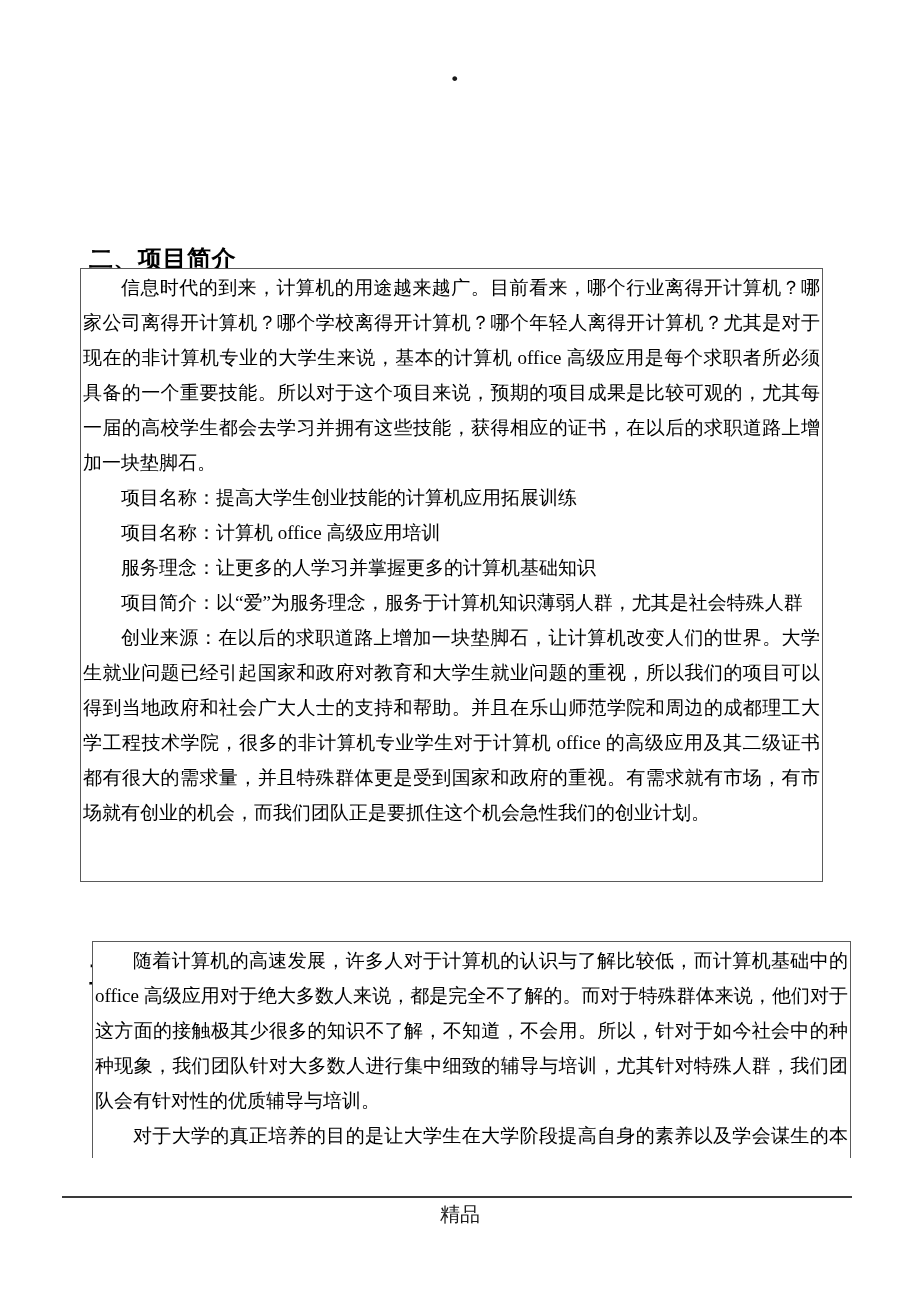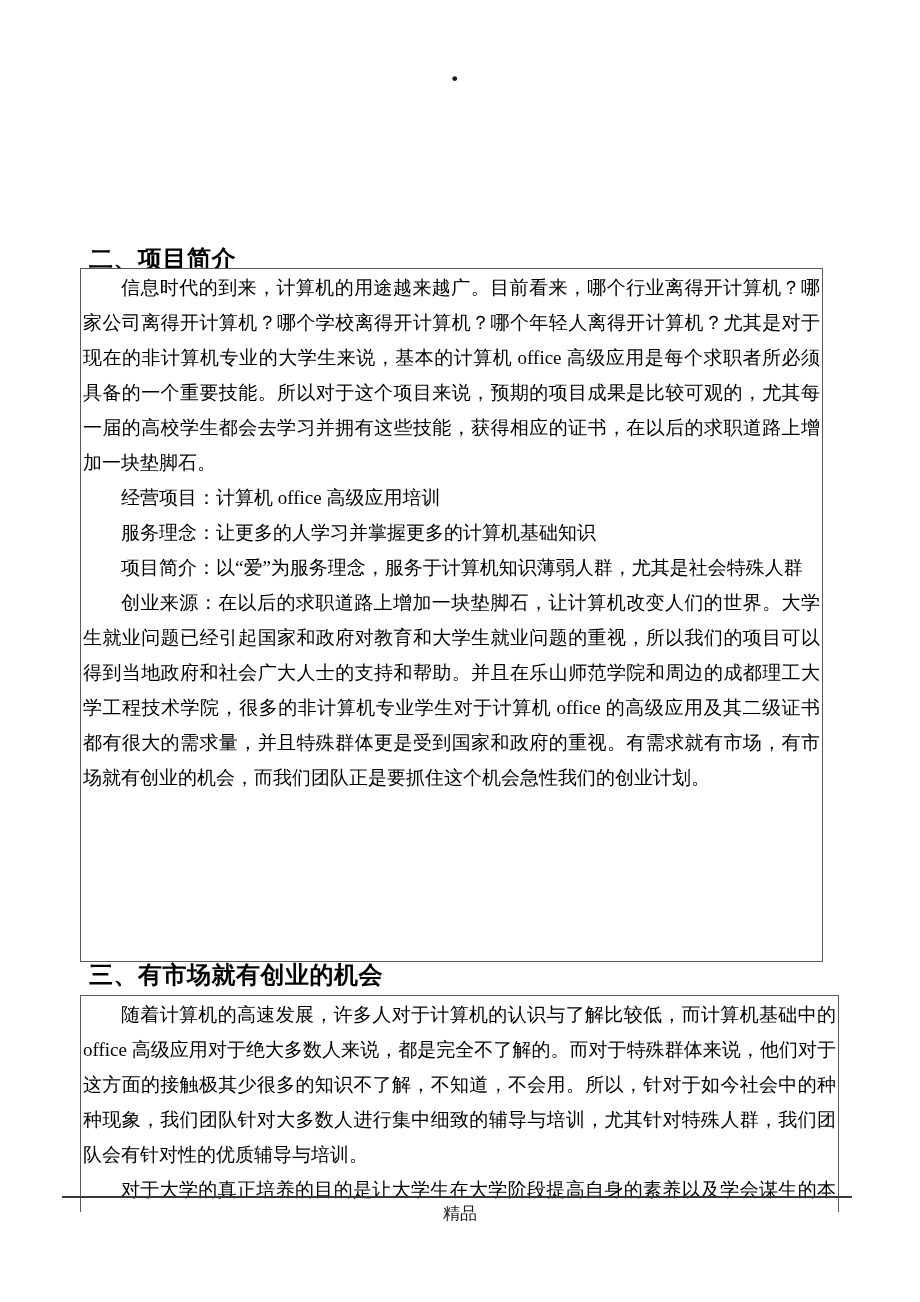--- a/index.html
+++ b/index.html
@@ -44,27 +44,28 @@
     left: 80px;
     box-sizing: border-box;
     border: 1px solid #5a5a5a;
     background: #ffffff;
     overflow: hidden;
     padding: 1px 2px 0 2px;
   }
   .box-intro {
     top: 268px;
     width: 743px;
-    height: 694px;
+    height: 614px;
   }
   .box-purpose {
-    top: 995px;
+    top: 941px;
     width: 759px;
     height: 217px;
     border-bottom: none;
+    margin-left: 12px;
   }
   .doc-box p {
     margin: 0;
     font-size: 19px;
     line-height: 35px;
     text-align: justify;
     text-justify: inter-character;
     text-indent: 2em;
     color: #000000;
     font-family: "Liberation Serif", "DejaVu Serif", serif;
@@ -76,36 +77,37 @@
     width: 790px;
     height: 0;
     border-top: 2px solid #3a3a3a;
   }
   .footer-text {
     position: absolute;
     left: 0;
     top: 1203px;
     width: 920px;
     text-align: center;
-    font-size: 17px;
+    font-size: 20px;
     line-height: 22px;
     color: #1a1a1a;
     font-family: "Liberation Serif", "DejaVu Serif", serif;
   }
 </style>
 </head>
 <body>
 
 <span class="top-dot">.</span>
 
 <h2 class="doc-heading heading-2">二、项目简介</h2>
 
 <div class="doc-box box-intro">
   <p>信息时代的到来，计算机的用途越来越广。目前看来，哪个行业离得开计算机？哪家公司离得开计算机？哪个学校离得开计算机？哪个年轻人离得开计算机？尤其是对于现在的非计算机专业的大学生来说，基本的计算机 office 高级应用是每个求职者所必须具备的一个重要技能。所以对于这个项目来说，预期的项目成果是比较可观的，尤其每一届的高校学生都会去学习并拥有这些技能，获得相应的证书，在以后的求职道路上增加一块垫脚石。</p>
-  <p>经营项目：计算机 office 高级应用培训</p>
+  <p>项目名称：提高大学生创业技能的计算机应用拓展训练</p>
+  <p>项目名称：计算机 office 高级应用培训</p>
   <p>服务理念：让更多的人学习并掌握更多的计算机基础知识</p>
   <p>项目简介：以“爱”为服务理念，服务于计算机知识薄弱人群，尤其是社会特殊人群</p>
   <p>创业来源：在以后的求职道路上增加一块垫脚石，让计算机改变人们的世界。大学生就业问题已经引起国家和政府对教育和大学生就业问题的重视，所以我们的项目可以得到当地政府和社会广大人士的支持和帮助。并且在乐山师范学院和周边的成都理工大学工程技术学院，很多的非计算机专业学生对于计算机 office 的高级应用及其二级证书都有很大的需求量，并且特殊群体更是受到国家和政府的重视。有需求就有市场，有市场就有创业的机会，而我们团队正是要抓住这个机会急性我们的创业计划。</p>
 </div>
 
 <h2 class="doc-heading heading-3">三、有市场就有创业的机会</h2>
 
 <div class="doc-box box-purpose">
   <p>随着计算机的高速发展，许多人对于计算机的认识与了解比较低，而计算机基础中的 office 高级应用对于绝大多数人来说，都是完全不了解的。而对于特殊群体来说，他们对于这方面的接触极其少很多的知识不了解，不知道，不会用。所以，针对于如今社会中的种种现象，我们团队针对大多数人进行集中细致的辅导与培训，尤其针对特殊人群，我们团队会有针对性的优质辅导与培训。</p>
   <p>对于大学的真正培养的目的是让大学生在大学阶段提高自身的素养以及学会谋生的本领，</p>

